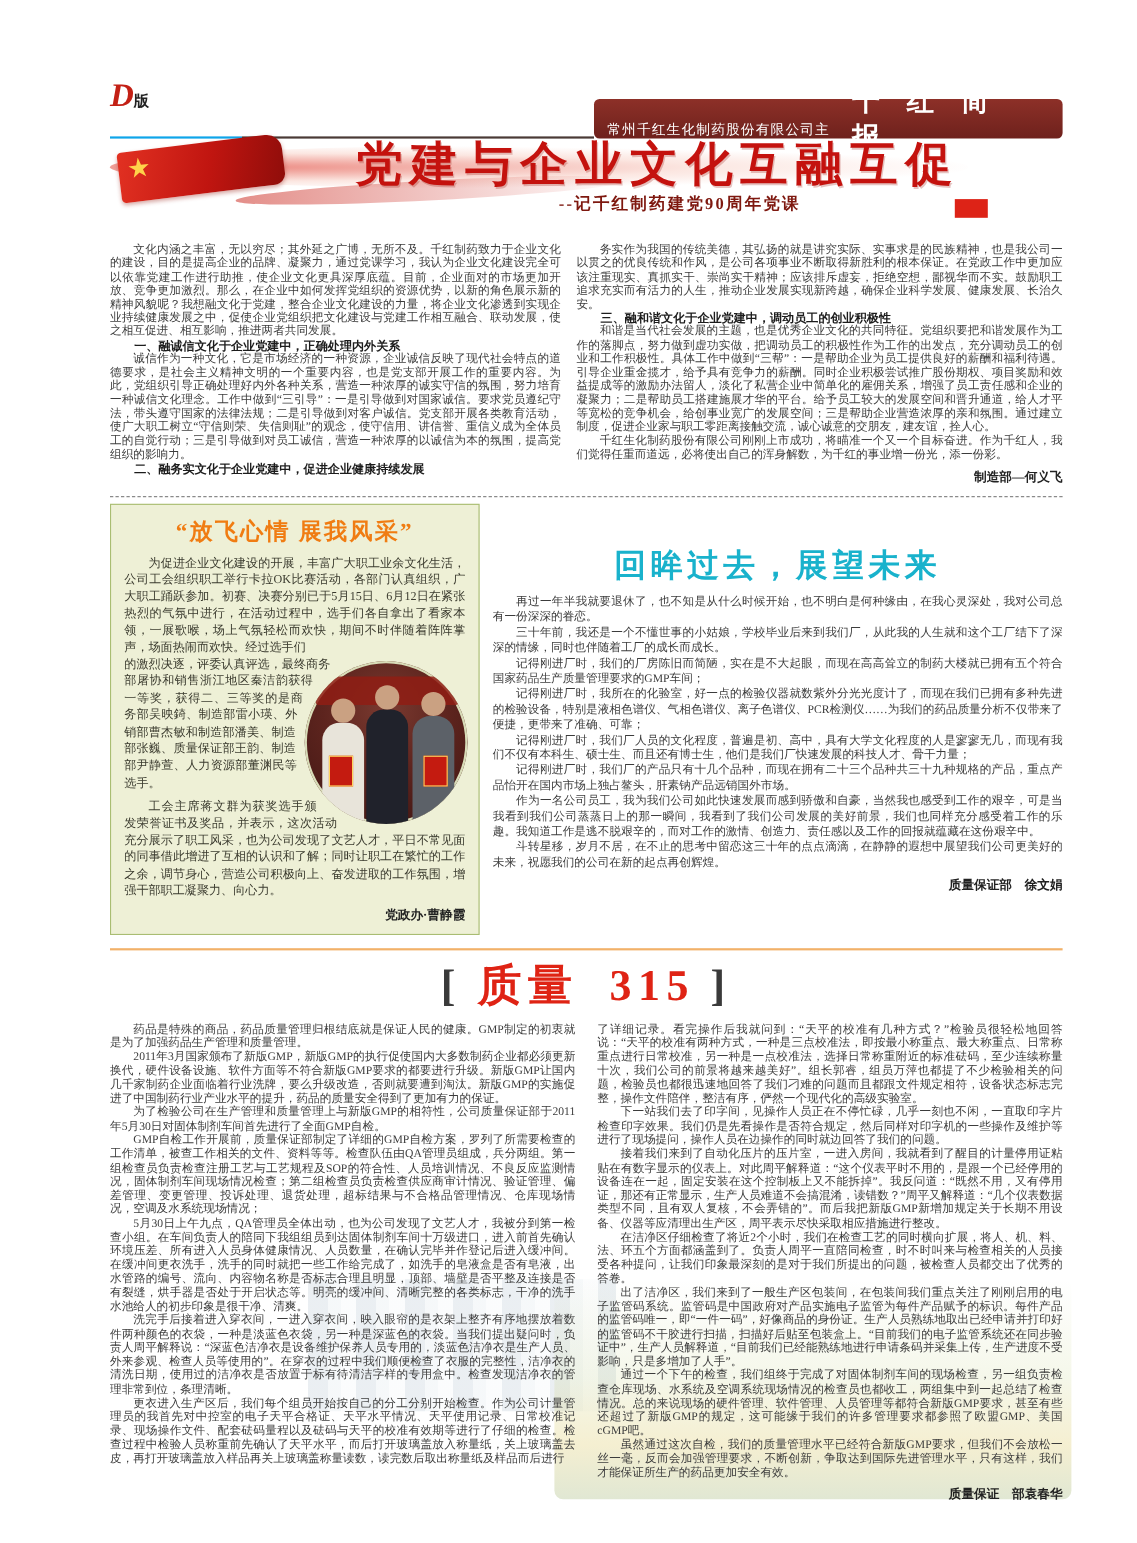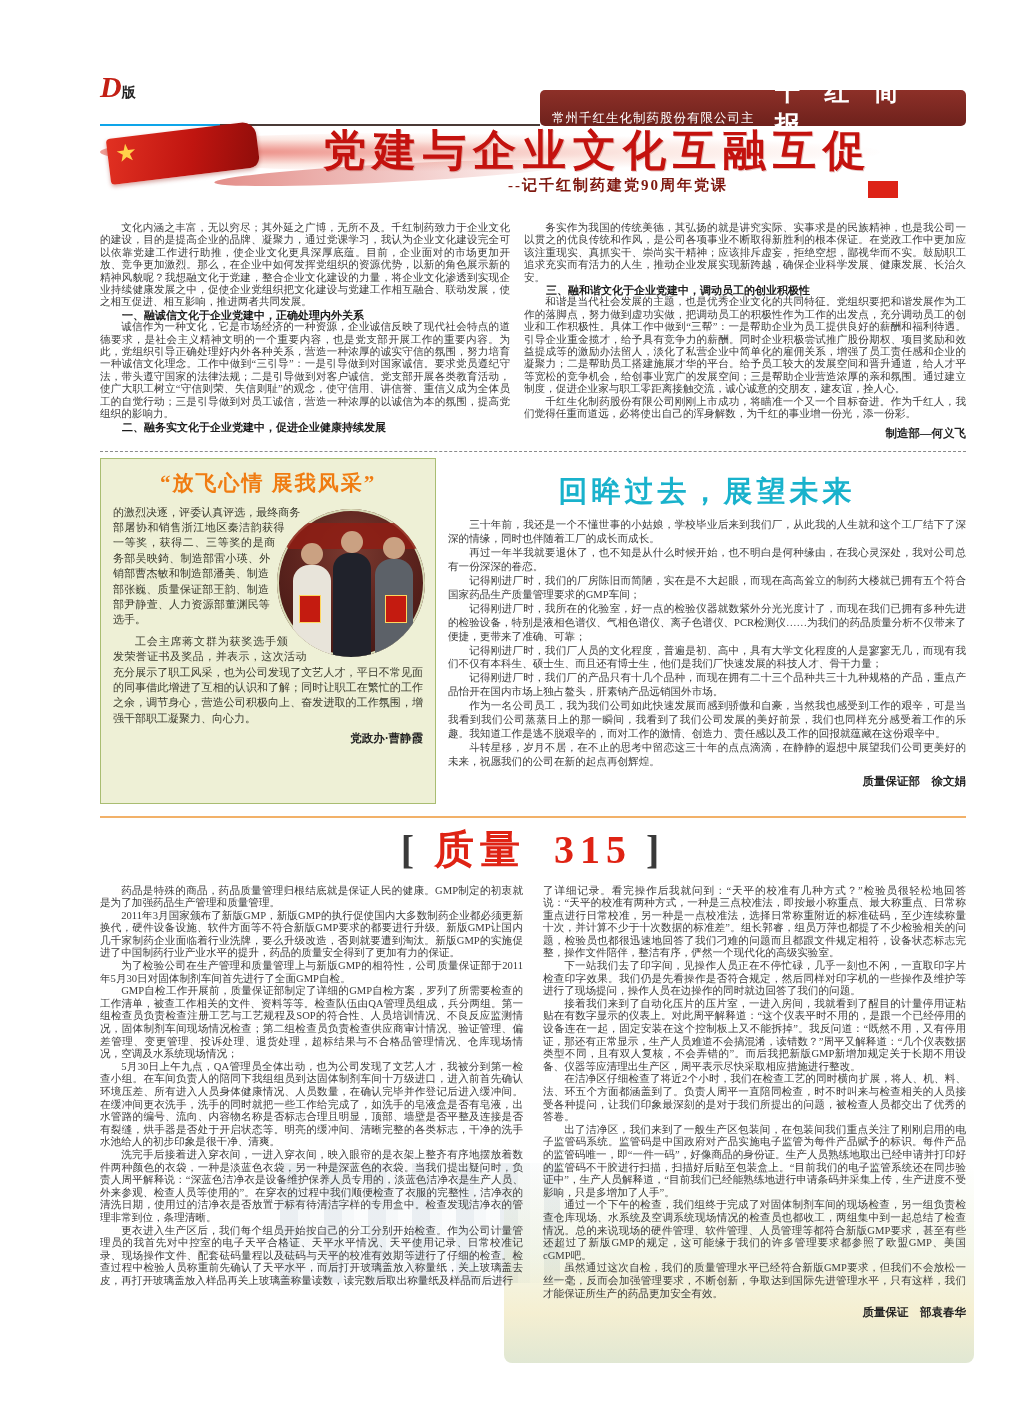--- a/index.html
+++ b/index.html
@@ -146,40 +146,41 @@
         <div class="byline">制造部—何义飞</div>
       </div>
     </div>
 
     <hr class="dashrule">
 
     <div class="middle">
 
       <div class="club-box">
         <div class="club-title">“放飞心情  展我风采”</div>
+        <p>为促进企业文化建设的开展，丰富广大职工业余文化生活，公司工会组织职工举行卡拉OK比赛活动，各部门认真组织，广大职工踊跃参加。初赛、决赛分别已于5月15日、6月12日在紧张热烈的气氛中进行，在活动过程中，选手们各自拿出了看家本领，一展歌喉，场上气氛轻松而欢快，期间不时伴随着阵阵掌声，场面热闹而欢快。经过选手们</p>
         <div class="photo-circle">
           <div class="ph-banner"></div>
           <div class="person p1"></div>
           <div class="person p2"></div>
           <div class="person p3"></div>
           <div class="head-c h1"></div>
           <div class="head-c h2"></div>
           <div class="head-c h3"></div>
           <div class="cert c1"></div>
           <div class="cert c2"></div>
         </div>
         <p class="cont">的激烈决逐，评委认真评选，最终商务部屠协和销售浙江地区秦洁韵获得一等奖，获得二、三等奖的是商务部吴映錡、制造部雷小瑛、外销部曹杰敏和制造部潘美、制造部张巍、质量保证部王韵、制造部尹静萱、人力资源部董渊民等选手。</p>
         <p class="sp">工会主席蒋文群为获奖选手颁发荣誉证书及奖品，并表示，这次活动充分展示了职工风采，也为公司发现了文艺人才，平日不常见面的同事借此增进了互相的认识和了解；同时让职工在繁忙的工作之余，调节身心，营造公司积极向上、奋发进取的工作氛围，增强干部职工凝聚力、向心力。</p>
         <div class="byline">党政办·曹静霞</div>
       </div>
 
       <div class="retro">
         <div class="retro-title">回眸过去，展望未来</div>
+        <p>再过一年半我就要退休了，也不知是从什么时候开始，也不明白是何种缘由，在我心灵深处，我对公司总有一份深深的眷恋。</p>
         <p>三十年前，我还是一个不懂世事的小姑娘，学校毕业后来到我们厂，从此我的人生就和这个工厂结下了深深的情缘，同时也伴随着工厂的成长而成长。</p>
-        <p>再过一年半我就要退休了，也不知是从什么时候开始，也不明白是何种缘由，在我心灵深处，我对公司总有一份深深的眷恋。</p>
         <p>记得刚进厂时，我们的厂房陈旧而简陋，实在是不大起眼，而现在高高耸立的制药大楼就已拥有五个符合国家药品生产质量管理要求的GMP车间；</p>
         <p>记得刚进厂时，我所在的化验室，好一点的检验仪器就数紫外分光光度计了，而现在我们已拥有多种先进的检验设备，特别是液相色谱仪、气相色谱仪、离子色谱仪、PCR检测仪……为我们的药品质量分析不仅带来了便捷，更带来了准确、可靠；</p>
         <p>记得刚进厂时，我们厂人员的文化程度，普遍是初、高中，具有大学文化程度的人是寥寥无几，而现有我们不仅有本科生、硕士生、而且还有博士生，他们是我们厂快速发展的科技人才、骨干力量；</p>
         <p>记得刚进厂时，我们厂的产品只有十几个品种，而现在拥有二十三个品种共三十九种规格的产品，重点产品怡开在国内市场上独占鳌头，肝素钠产品远销国外市场。</p>
         <p>作为一名公司员工，我为我们公司如此快速发展而感到骄傲和自豪，当然我也感受到工作的艰辛，可是当我看到我们公司蒸蒸日上的那一瞬间，我看到了我们公司发展的美好前景，我们也同样充分感受着工作的乐趣。我知道工作是逃不脱艰辛的，而对工作的激情、创造力、责任感以及工作的回报就蕴藏在这份艰辛中。</p>
         <p>斗转星移，岁月不居，在不止的思考中留恋这三十年的点点滴滴，在静静的遐想中展望我们公司更美好的未来，祝愿我们的公司在新的起点再创辉煌。</p>
         <div class="byline">质量保证部　徐文娟</div>
       </div>
     </div>
 
@@ -193,21 +194,21 @@
       <div class="q-col">
         <p>药品是特殊的商品，药品质量管理归根结底就是保证人民的健康。GMP制定的初衷就是为了加强药品生产管理和质量管理。</p>
         <p>2011年3月国家颁布了新版GMP，新版GMP的执行促使国内大多数制药企业都必须更新换代，硬件设备设施、软件方面等不符合新版GMP要求的都要进行升级。新版GMP让国内几千家制药企业面临着行业洗牌，要么升级改造，否则就要遭到淘汰。新版GMP的实施促进了中国制药行业产业水平的提升，药品的质量安全得到了更加有力的保证。</p>
         <p>为了检验公司在生产管理和质量管理上与新版GMP的相符性，公司质量保证部于2011年5月30日对固体制剂车间首先进行了全面GMP自检。</p>
         <p>GMP自检工作开展前，质量保证部制定了详细的GMP自检方案，罗列了所需要检查的工作清单，被查工作相关的文件、资料等等。检查队伍由QA管理员组成，兵分两组。第一组检查员负责检查注册工艺与工艺规程及SOP的符合性、人员培训情况、不良反应监测情况，固体制剂车间现场情况检查；第二组检查员负责检查供应商审计情况、验证管理、偏差管理、变更管理、投诉处理、退货处理，超标结果与不合格品管理情况、仓库现场情况，空调及水系统现场情况；</p>
         <p>5月30日上午九点，QA管理员全体出动，也为公司发现了文艺人才，我被分到第一检查小组。在车间负责人的陪同下我组组员到达固体制剂车间十万级进口，进入前首先确认环境压差、所有进入人员身体健康情况、人员数量，在确认完毕并作登记后进入缓冲间。在缓冲间更衣洗手，洗手的同时就把一些工作给完成了，如洗手的皂液盒是否有皂液，出水管路的编号、流向、内容物名称是否标志合理且明显，顶部、墙壁是否平整及连接是否有裂缝，烘手器是否处于开启状态等。明亮的缓冲间、清晰完整的各类标志，干净的洗手水池给人的初步印象是很干净、清爽。</p>
         <p>洗完手后接着进入穿衣间，一进入穿衣间，映入眼帘的是衣架上整齐有序地摆放着数件两种颜色的衣袋，一种是淡蓝色衣袋，另一种是深蓝色的衣袋。当我们提出疑问时，负责人周平解释说：“深蓝色洁净衣是设备维护保养人员专用的，淡蓝色洁净衣是生产人员、外来参观、检查人员等使用的”。在穿衣的过程中我们顺便检查了衣服的完整性，洁净衣的清洗日期，使用过的洁净衣是否放置于标有待清洁字样的专用盒中。检查发现洁净衣的管理非常到位，条理清晰。</p>
         <p>更衣进入生产区后，我们每个组员开始按自己的分工分别开始检查。作为公司计量管理员的我首先对中控室的电子天平合格证、天平水平情况、天平使用记录、日常校准记录、现场操作文件、配套砝码量程以及砝码与天平的校准有效期等进行了仔细的检查。检查过程中检验人员称重前先确认了天平水平，而后打开玻璃盖放入称量纸，关上玻璃盖去皮，再打开玻璃盖放入样品再关上玻璃盖称量读数，读完数后取出称量纸及样品而后进行</p>
       </div>
       <div class="q-col">
-        <p style="text-indent:0;">了详细记录。看完操作后我就问到：“天平的校准有几种方式？”检验员很轻松地回答说：“天平的校准有两种方式，一种是三点校准法，即按最小称重点、最大称重点、日常称重点进行日常校准，另一种是一点校准法，选择日常称重附近的标准砝码，至少连续称量十次，并计算不少于十次数据的标准差”。组长郭睿，组员万萍也都提了不少检验相关的问题，检验员也都很迅速地回答了我们刁难的问题而且都跟文件规定相符，设备状态标志完整，操作文件陪伴，整洁有序，俨然一个现代化的高级实验室。</p>
+        <p style="text-indent:0;">了详细记录。看完操作后我就问到：“天平的校准有几种方式？”检验员很轻松地回答说：“天平的校准有两种方式，一种是三点校准法，即按最小称重点、最大称重点、日常称重点进行日常校准，另一种是一点校准法，选择日常称重附近的标准砝码，至少连续称量十次，我们公司的前景将越来越美好”。组长郭睿，组员万萍也都提了不少检验相关的问题，检验员也都很迅速地回答了我们刁难的问题而且都跟文件规定相符，设备状态标志完整，操作文件陪伴，整洁有序，俨然一个现代化的高级实验室。</p>
         <p>下一站我们去了印字间，见操作人员正在不停忙碌，几乎一刻也不闲，一直取印字片检查印字效果。我们仍是先看操作是否符合规定，然后同样对印字机的一些操作及维护等进行了现场提问，操作人员在边操作的同时就边回答了我们的问题。</p>
         <p>接着我们来到了自动化压片的压片室，一进入房间，我就看到了醒目的计量停用证粘贴在有数字显示的仪表上。对此周平解释道：“这个仪表平时不用的，是跟一个已经停用的设备连在一起，固定安装在这个控制板上又不能拆掉”。我反问道：“既然不用，又有停用证，那还有正常显示，生产人员难道不会搞混淆，读错数？”周平又解释道：“几个仪表数据类型不同，且有双人复核，不会弄错的”。而后我把新版GMP新增加规定关于长期不用设备、仪器等应清理出生产区，周平表示尽快采取相应措施进行整改。</p>
         <p>在洁净区仔细检查了将近2个小时，我们在检查工艺的同时横向扩展，将人、机、料、法、环五个方面都涵盖到了。负责人周平一直陪同检查，时不时叫来与检查相关的人员接受各种提问，让我们印象最深刻的是对于我们所提出的问题，被检查人员都交出了优秀的答卷。</p>
         <p>出了洁净区，我们来到了一般生产区包装间，在包装间我们重点关注了刚刚启用的电子监管码系统。监管码是中国政府对产品实施电子监管为每件产品赋予的标识。每件产品的监管码唯一，即“一件一码”，好像商品的身份证。生产人员熟练地取出已经申请并打印好的监管码不干胶进行扫描，扫描好后贴至包装盒上。“目前我们的电子监管系统还在同步验证中”，生产人员解释道，“目前我们已经能熟练地进行申请条码并采集上传，生产进度不受影响，只是多增加了人手”。</p>
         <p>通过一个下午的检查，我们组终于完成了对固体制剂车间的现场检查，另一组负责检查仓库现场、水系统及空调系统现场情况的检查员也都收工，两组集中到一起总结了检查情况。总的来说现场的硬件管理、软件管理、人员管理等都符合新版GMP要求，甚至有些还超过了新版GMP的规定，这可能缘于我们的许多管理要求都参照了欧盟GMP、美国cGMP吧。</p>
         <p>虽然通过这次自检，我们的质量管理水平已经符合新版GMP要求，但我们不会放松一丝一毫，反而会加强管理要求，不断创新，争取达到国际先进管理水平，只有这样，我们才能保证所生产的药品更加安全有效。</p>
         <div class="byline">质量保证　部袁春华</div>
       </div>
     </div>
 

